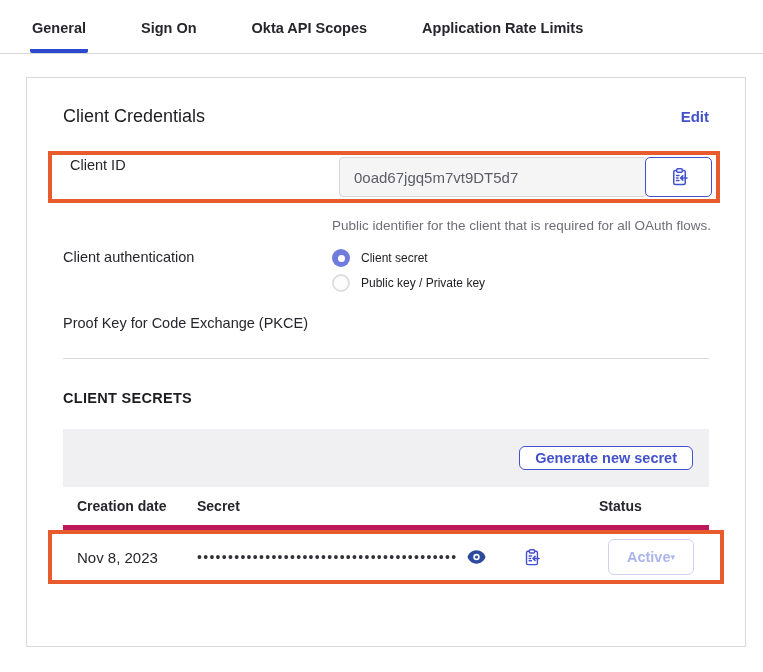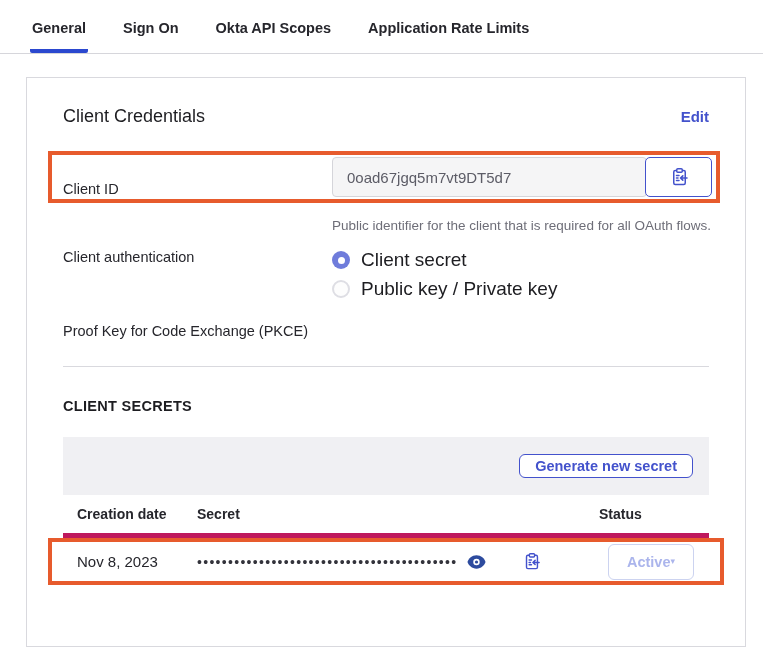--- a/index.html
+++ b/index.html
@@ -7,53 +7,53 @@
     --highlight-orange:#e75b2d;
     --eye-blue:#2d4b9e;
     --status-inactive-text:#abb5ec;
     --status-inactive-border:#ccd3f0;
   }
   *{margin:0;padding:0;box-sizing:border-box;}
   html,body{width:763px;height:672px;overflow:hidden;background:#fff;
     font-family:"Liberation Sans","DejaVu Sans",sans-serif;color:#1d1d21;}
 
   
-  .tabbar{display:flex;gap:33px;padding:20px 0 0 30px;border-bottom:1px solid #d6d6db;}
+  .tabbar{display:flex;gap:51px;padding:20px 0 0 30px;border-bottom:1px solid #d6d6db;}
   .tab{font-size:14.5px;font-weight:700;color:#26262c;padding:0 2px 13px 2px;
     border-bottom:4px solid transparent;cursor:pointer;white-space:nowrap;}
   .tab.active{border-bottom-color:#2b48cf;border-radius:2px;}
 
   
   .card{margin:23px 17px 0 26px;height:570px;border:1px solid #d9d9de;
     background:#fff;padding:28px 36px 0 36px;}
 
   .cred-header{display:flex;justify-content:space-between;align-items:center;margin-bottom:24px;}
   .cred-title{font-size:18px;font-weight:400;}
   .edit-link{font-size:15px;font-weight:700;color:var(--accent);cursor:pointer;}
 
   
   .hl{border:4px solid var(--highlight-orange);}
-  .hl1{margin:0 -11px 0 -15px;padding:2px 4px 2px 11px;display:flex;align-items:flex-end;}
+  .hl1{margin:0 -11px 0 -15px;padding:2px 4px 2px 18px;display:flex;align-items:flex-start;}
   .hl2{margin:0 -15px;}
 
   .form-label{width:269px;flex-shrink:0;font-size:14.5px;color:#26262c;}
   .field-group{display:flex;flex:1;max-width:380px;}
   .ro-input{flex:1;height:40px;background:#f5f5f6;border:1px solid #d5d5da;
     border-radius:4px;padding:0 14px;font-size:15px;color:#5c5c66;
     font-family:"Liberation Sans","DejaVu Sans",sans-serif;outline:none;min-width:0;}
   .copy-btn{width:67px;height:40px;margin-left:-2px;background:#fff;border:1px solid var(--accent);
     border-radius:5px;display:flex;align-items:center;justify-content:center;cursor:pointer;flex-shrink:0;}
 
   .help{margin:10px 0 0 269px;width:410px;font-size:13.5px;line-height:1.95;color:#6e6e78;}
 
   .form-row{display:flex;align-items:flex-start;}
   .row-auth{margin-top:10px;}
   .row-pkce{margin-top:23px;}
   .choice-stack{display:flex;flex-direction:column;gap:7px;}
-  .choice{display:flex;align-items:center;gap:11px;font-size:19px;cursor:pointer;}
+  .choice{display:flex;align-items:center;gap:11px;font-size:12px;cursor:pointer;}
   .radio{width:18px;height:18px;border-radius:50%;flex-shrink:0;position:relative;}
   .radio.on{background:#6f7cdb;}
   .radio.on::after{content:"";position:absolute;left:5.5px;top:5.5px;width:7px;height:7px;
     border-radius:50%;background:#fff;}
   .radio.off{background:#fdfdfd;border:2px solid #dedee4;}
   .checkbox{width:18px;height:18px;border-radius:4px;border:2px solid #dedee4;background:#f6f6f8;flex-shrink:0;}
 
   .divider{border:none;border-top:1px solid #d9d9de;margin:27px 0 0 0;}
 
   .section-title{margin-top:31px;font-size:14.5px;font-weight:700;letter-spacing:.3px;}
@@ -63,21 +63,21 @@
   .table-toolbar{height:58px;background:#f0f0f3;display:flex;align-items:center;
     justify-content:flex-end;padding-right:16px;}
   .generate-btn{height:24px;padding:0 15px;background:#fff;border:1px solid var(--accent);
     border-radius:6px;color:var(--accent);font-size:14.5px;font-weight:700;cursor:pointer;
     font-family:"Liberation Sans","DejaVu Sans",sans-serif;}
   .thead{display:flex;align-items:center;height:43px;padding:0 14px;
     font-size:14px;font-weight:700;color:#26262c;border-bottom:5px solid #be185d;}
   .th-date{width:120px;}
   .th-secret{flex:1;}
   .th-status{width:96px;}
-  .secret-row{display:flex;align-items:center;height:39px;padding:0 10px 0 25px;background:#fff;}
+  .secret-row{display:flex;align-items:center;height:46px;padding:0 10px 0 25px;background:#fff;}
   .cell-date{width:120px;font-size:15px;color:#26262c;}
   .dots{font-size:14px;letter-spacing:1.3px;color:#33333b;line-height:1;}
   .eye-wrap{margin-left:10px;display:flex;align-items:center;cursor:pointer;}
   .clip-wrap{margin-left:36px;display:flex;align-items:center;cursor:pointer;}
   .status-btn{margin-left:auto;margin-right:16px;width:86px;height:36px;background:#fff;
     border:1px solid var(--status-inactive-border);border-radius:6px;
     color:var(--status-inactive-text);font-size:14.5px;font-weight:700;cursor:pointer;
     display:flex;align-items:center;justify-content:center;
     font-family:"Liberation Sans","DejaVu Sans",sans-serif;}
   .caret{font-size:9px;line-height:1;}

